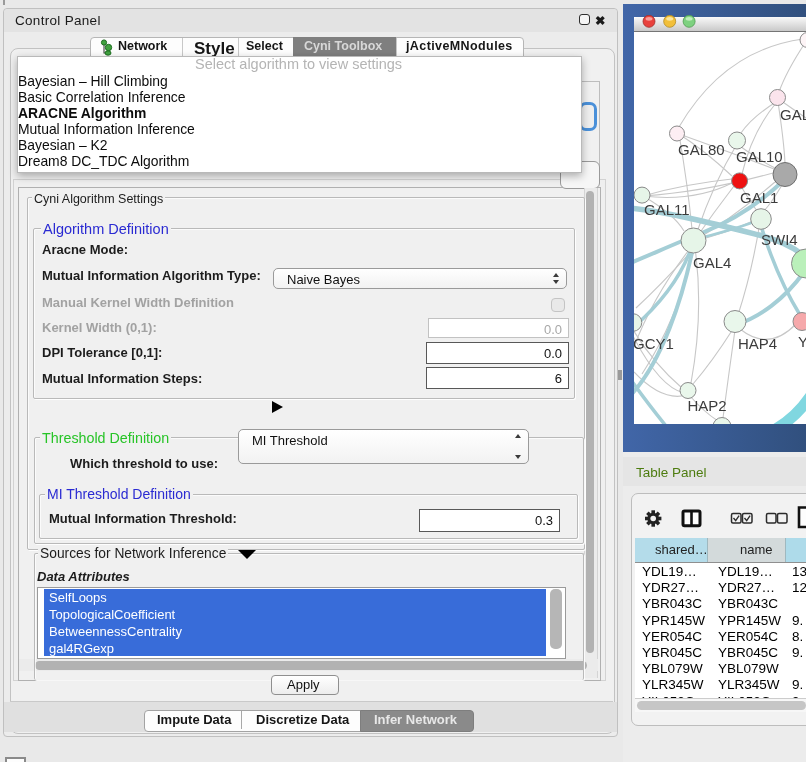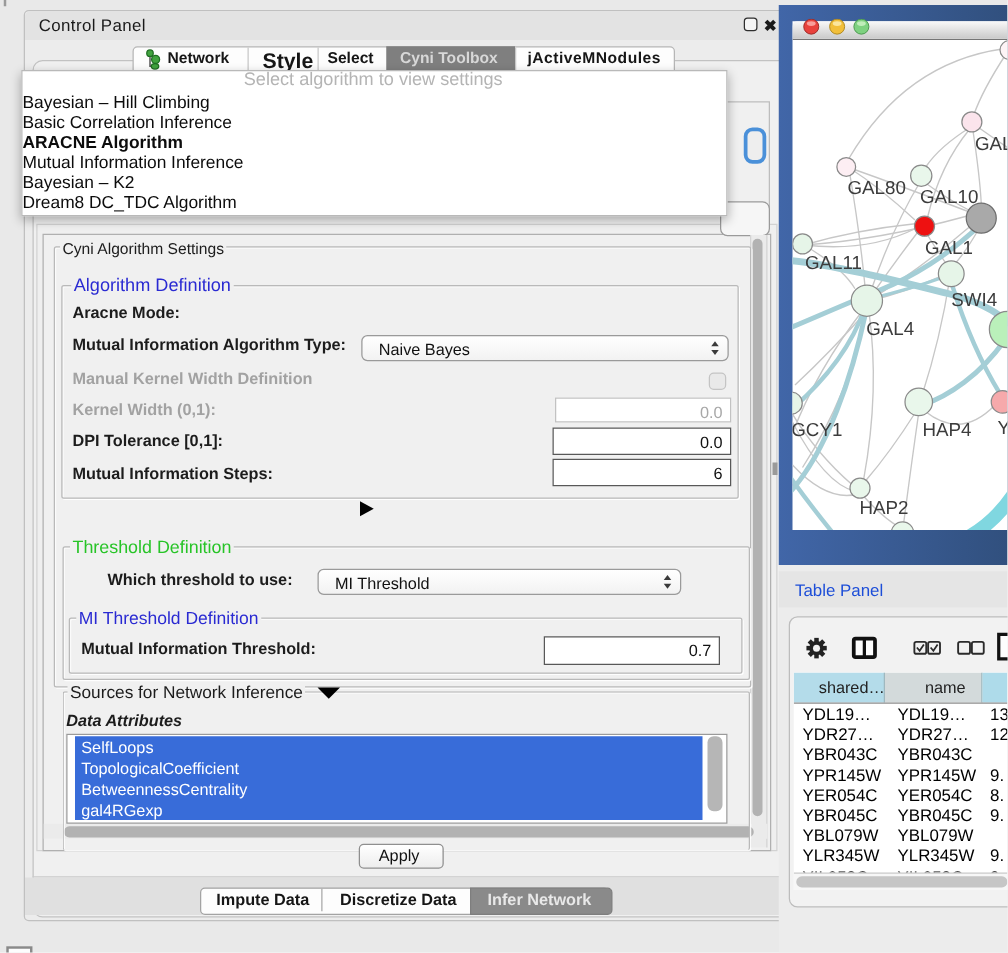--- a/index.html
+++ b/index.html
@@ -16,21 +16,21 @@
 .field{position:absolute;background:#fff;border:1px solid #585858;font-size:13px;color:#111;box-sizing:border-box;}
 .field .tx{position:absolute;right:6px;top:3px;}
 .gbox{position:absolute;border:1px solid #b9b9b9;border-radius:2px;box-shadow:1px 1px 0 rgba(255,255,255,0.9), inset 1px 1px 0 rgba(255,255,255,0.7);}
 .gtitle{position:absolute;background:#f0f0f0;padding:0 2px;white-space:nowrap;}
 </style>
 </head>
 <body>
 <div id="root">
 
 <div class="abs" style="left:3px;top:0;width:2px;height:5px;background:#9a9a9a;"></div>
-<div class="abs" id="cpwin" style="left:3px;top:8px;width:615px;height:729px;background:#ececec;border:1px solid #c0c0c0;border-radius:4px;box-sizing:border-box;margin-left:16px;">
+<div class="abs" id="cpwin" style="left:3px;top:8px;width:615px;height:729px;background:#ececec;border:1px solid #c0c0c0;border-radius:4px;box-sizing:border-box;">
 
   <div class="abs" style="left:0;top:0;width:613px;height:23px;background:#e3e3e3;border-radius:4px 4px 0 0;"></div>
   <div class="abs" style="left:11px;top:4px;font-size:13.5px;color:#1a1a1a;letter-spacing:0.3px;">Control Panel</div>
   <div class="abs" style="left:575px;top:5px;width:9px;height:9px;border:1.6px solid #2e2e2e;border-radius:3px;background:#f5f5f5;"></div>
   <div class="abs" style="left:591px;top:4px;font-size:12.5px;font-weight:bold;color:#1a1a1a;">✖</div>
 
   <div class="abs" style="left:6px;top:39px;width:603px;height:684px;background:#f0f0f0;border:1px solid #c2c2c2;border-radius:8px;"></div>
 
   <div class="abs" style="left:9px;top:170px;width:591px;height:500px;border:1px solid #d2d2d2;background:#efefef;"></div>
 
@@ -95,32 +95,32 @@
   <div class="field" style="left:422px;top:358px;width:143px;height:22px;">
         <span class="tx">6</span>
       </div>
 
   <div class="abs" style="left:268px;top:392px;width:0;height:0;border-top:6.5px solid transparent;border-bottom:6.5px solid transparent;border-left:11px solid #000;"></div>
 
   <div class="gbox" style="left:30px;top:428px;width:548px;height:105px;"></div>
   <div class="gtitle" style="left:36px;top:421px;color:#27c427;font-size:14.3px;">Threshold Definition</div>
 
   <div class="lbl" style="left:66px;top:447px;">Which threshold to use:</div>
-  <div class="combo" style="left:234px;top:446px;width:291px;height:21px;text-align:center;">
+  <div class="combo" style="left:234px;top:420px;width:291px;height:35px;text-align:center;">
         <span class="tx">MI Threshold</span>
         <span class="up"></span>
         <span class="dn"></span>
       </div>
 
   <div class="gbox" style="left:35px;top:485px;width:537px;height:43px;"></div>
   <div class="gtitle" style="left:41px;top:477px;color:#2a2ad2;font-size:14px;">MI Threshold Definition</div>
 
   <div class="lbl" style="left:45px;top:502px;">Mutual Information Threshold:</div>
   <div class="field" style="left:415px;top:500px;width:141px;height:23px;">
-        <span class="tx">0.7</span>
+        <span class="tx">0.3</span>
       </div>
 
   <div class="gbox" style="left:30px;top:544px;width:548px;height:126px;border-bottom:none;"></div>
   <div class="gtitle" style="left:34px;top:537px;color:#1c1c1c;font-size:13.8px;">Sources for Network Inference</div>
   <div class="abs" style="left:234px;top:541px;width:0;height:0;border-left:9.5px solid transparent;border-right:9.5px solid transparent;border-top:9px solid #000;"></div>
 
   <div class="lbl" style="left:33px;top:560px;font-style:italic;">Data Attributes</div>
 
   <div class="abs" style="left:33px;top:578px;width:527px;height:70px;background:#fff;border:1px solid #9a9a9a;"></div>
   <div class="abs" style="left:40px;top:580px;width:502px;height:67px;background:#386cd9;"></div>
@@ -244,21 +244,21 @@
     <text x="59" y="236">GAL4</text>
     <text x="104" y="317">HAP4</text>
     <text x="164" y="315">YD</text>
     <text x="-1" y="317">GCY1</text>
     <text x="53.5" y="379">HAP2</text>
   </g>
 </svg>
 
 <div class="abs" style="left:623px;top:452px;width:183px;height:310px;background:#ececec;"></div>
 <div class="abs" style="left:623px;top:457px;width:183px;height:29px;background:#e5e5e5;"></div>
-<div class="abs" style="left:636px;top:465px;font-size:13.5px;color:#1d4ed8;">Table Panel</div>
+<div class="abs" style="left:636px;top:465px;font-size:13.5px;color:#4d7c0f;">Table Panel</div>
 
 <div class="abs" style="left:631px;top:493px;width:180px;height:231px;background:#f2f2f2;border:1px solid #bdbdbd;border-radius:7px;"></div>
 
 <svg class="abs" style="left:645px;top:505px;" width="165" height="26" viewBox="0 0 165 26">
   <g transform="translate(8.2,13.5)">
     <g fill="#222222">
       <circle r="5.8"></circle>
       <rect x="-1.8" y="-8.2" width="3.6" height="4.2" transform="rotate(0)"></rect>
 <rect x="-1.8" y="-8.2" width="3.6" height="4.2" transform="rotate(45)"></rect>
 <rect x="-1.8" y="-8.2" width="3.6" height="4.2" transform="rotate(90)"></rect>

